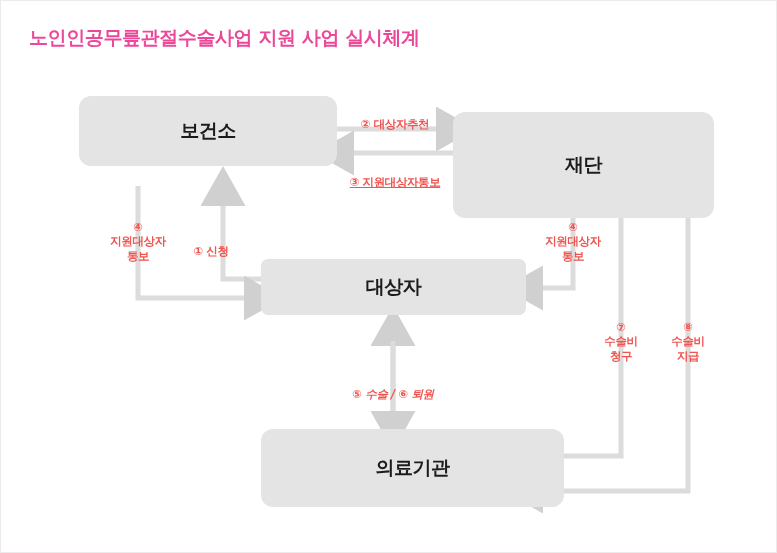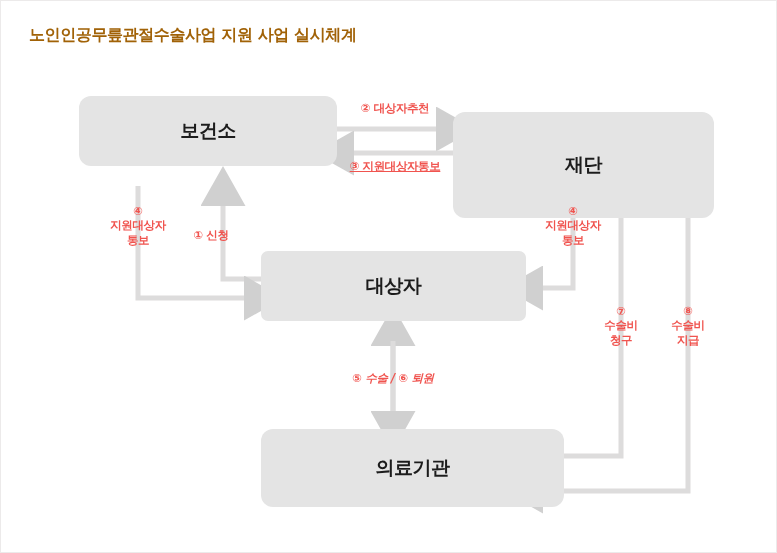--- a/index.html
+++ b/index.html
@@ -16,62 +16,63 @@
     height: 553px;
     background: #ffffff;
     border: 1px solid #eceaea;
     box-sizing: border-box;
     overflow: hidden;
   }
   #diagram-title {
     position: absolute;
     left: 28px;
     top: 24px;
-    font-size: 16px;
+    font-size: 19px;
     font-weight: bold;
-    color: #a16207;
+    color: #ec4899;
     letter-spacing: -0.4px;
     white-space: nowrap;
   }
   .node {
     position: absolute;
     background: #e4e4e4;
     border-radius: 12px;
     display: flex;
     align-items: center;
     justify-content: center;
     box-sizing: border-box;
   }
   .node-label {
     font-size: 19px;
     font-weight: bold;
     color: #1c1c1c;
     letter-spacing: -0.5px;
   }
   #node-health-center { left: 78px;  top: 95px;  width: 258px; height: 70px; }
   #node-foundation    { left: 452px; top: 111px;  width: 261px; height: 106px; }
-  #node-beneficiary   { left: 260px; top: 250px; width: 265px; height: 70px; border-radius: 7px; }
+  #node-beneficiary   { left: 260px; top: 258px; width: 265px; height: 56px; border-radius: 7px; }
   #node-medical-inst  { left: 260px; top: 428px; width: 303px; height: 78px; }
 
   
   #connectors {
     position: absolute;
     left: 0; top: 0;
     width: 777px;
     height: 553px;
   }
   .edge-label {
     position: absolute;
     color: #f0544f;
     font-size: 11.5px;
     font-weight: bold;
     line-height: 1.25;
     letter-spacing: -0.4px;
     text-align: center;
     white-space: pre-line;
+    margin-top: 16px;
   }
   .edge-label.center { transform: translateX(-50%); }
 </style>
 </head>
 <body>
 
 <div id="canvas">
 
   <div id="diagram-title">노인인공무릎관절수술사업 지원 사업 실시체계</div>
 

